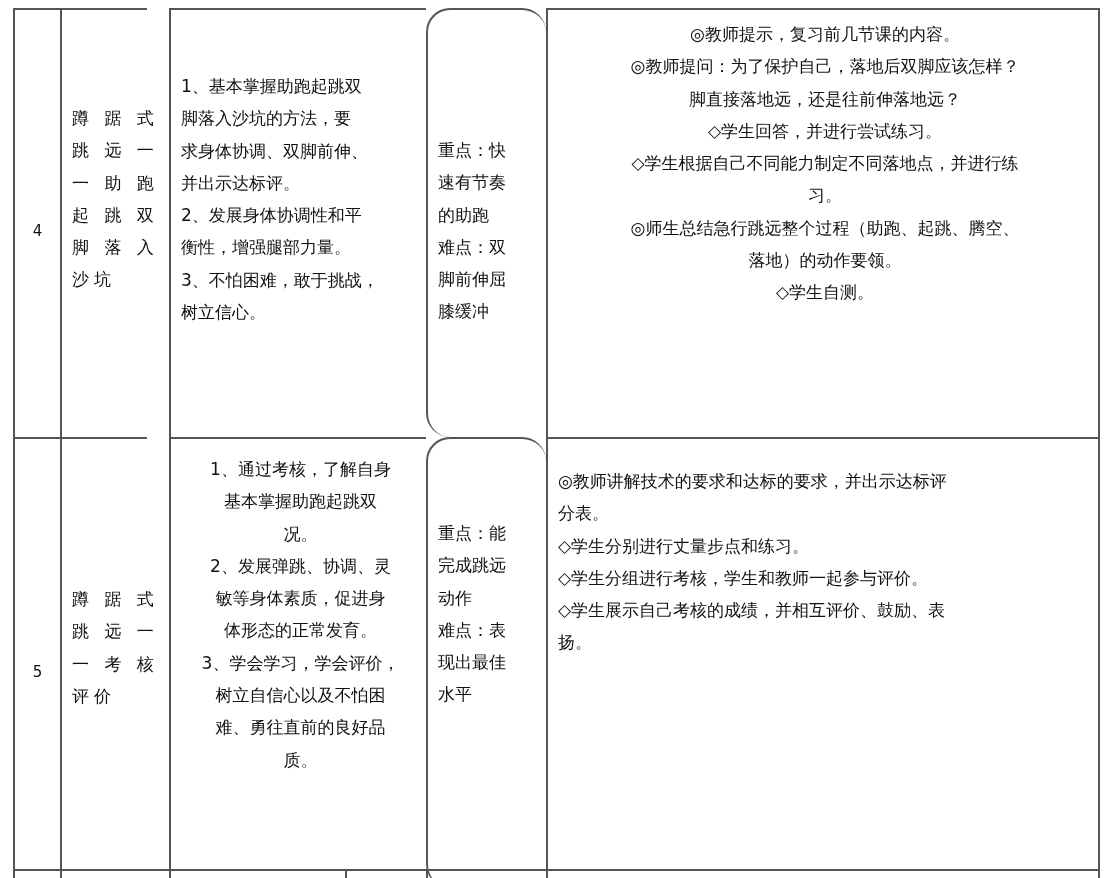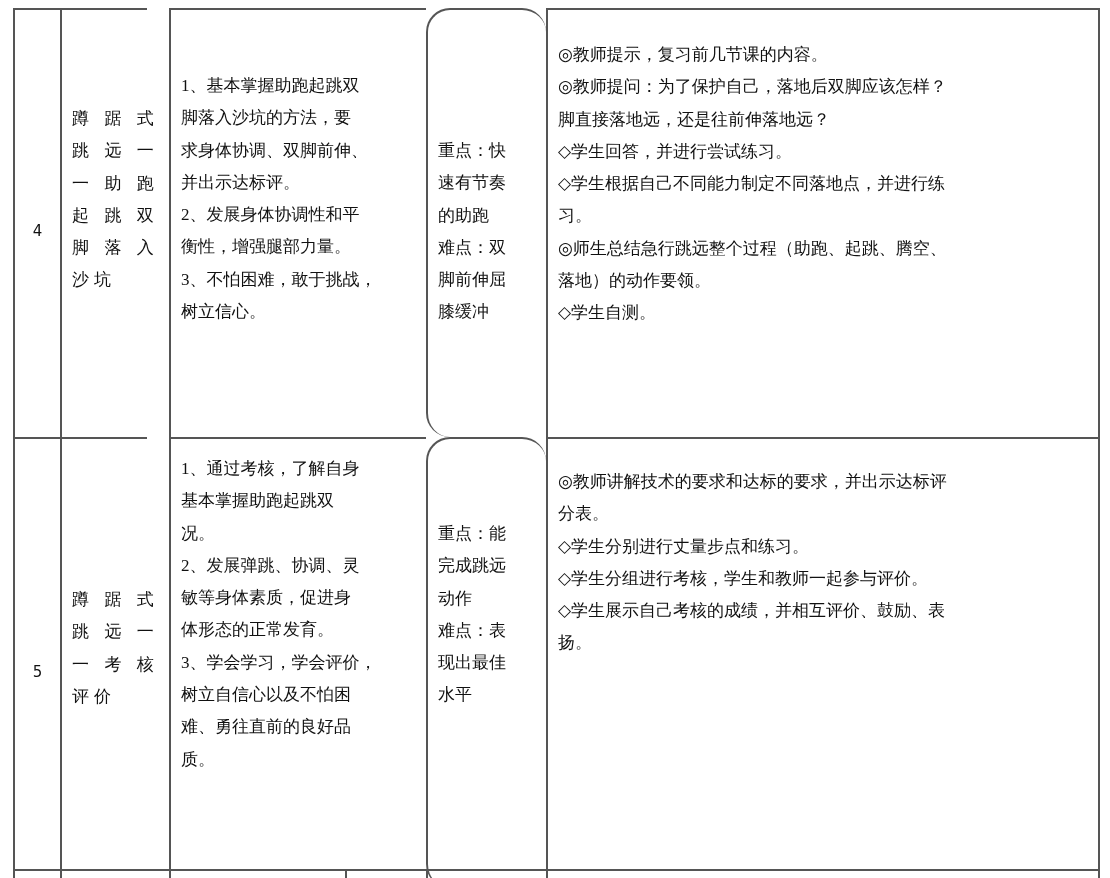--- a/index.html
+++ b/index.html
@@ -6,35 +6,35 @@
   body { width: 1110px; height: 878px; position: relative; overflow: hidden;
          font-family: "DejaVu Sans", "Liberation Sans", sans-serif; color: #111; }
   .tbl { position: absolute; left: 13px; top: 8px; width: 1087px; height: 880px; }
   .row { position: absolute; left: 0; width: 1087px; }
   .row4 { top: 0; height: 429px; }
   .row5 { top: 429px; height: 451px; }
   .cell { position: absolute; top: 0; bottom: 0; box-sizing: border-box;
           border-left: 2px solid #555; border-top: 2px solid #555; }
   .c-num { left: 0; width: 47px; }
   .c-topic { left: 47px; width: 87px; }
-  .c-goal { left: 156px; width: 257px; font-family: Liberation Serif, serif; }
+  .c-goal { left: 156px; width: 257px; }
   .c-key { left: 413px; width: 120px; border-radius: 24px; }
   .c-proc { left: 533px; width: 554px; border-right: 2px solid #555; }
   .num { position: absolute; left: 0; width: 45px; text-align: center; font-size: 15px; }
   .row4 .num { top: 212px; }
   .row5 .num { top: 224px; }
   .lines { position: absolute; left: 10px; right: 6px; font-size: 17px; line-height: 32.3px; }
   .lines div { white-space: nowrap; }
   .spaced { letter-spacing: 5px; }
   .row4 .c-topic .lines { top: 92px; }
   .row4 .c-goal .lines { top: 60px; }
   .row4 .c-key .lines { top: 124px; }
-  .row4 .c-proc .lines { top: 28px; }
+  .row4 .c-proc .lines { top: 8px; text-align: center; }
   .row5 .c-topic .lines { top: 144px; }
-  .row5 .c-goal .lines { top: 14px; }
+  .row5 .c-goal .lines { top: 14px; text-align: center; }
   .row5 .c-key .lines { top: 78px; }
   .row5 .c-proc .lines { top: 26px; }
   .bottom-rule { position: absolute; left: 13px; top: 869px; width: 1087px; height: 2px; background: #555; }
   .tick { position: absolute; top: 869px; width: 2px; height: 9px; background: #555; }
 </style>
 </head>
 <body>
 
 <div class="tbl">
 

